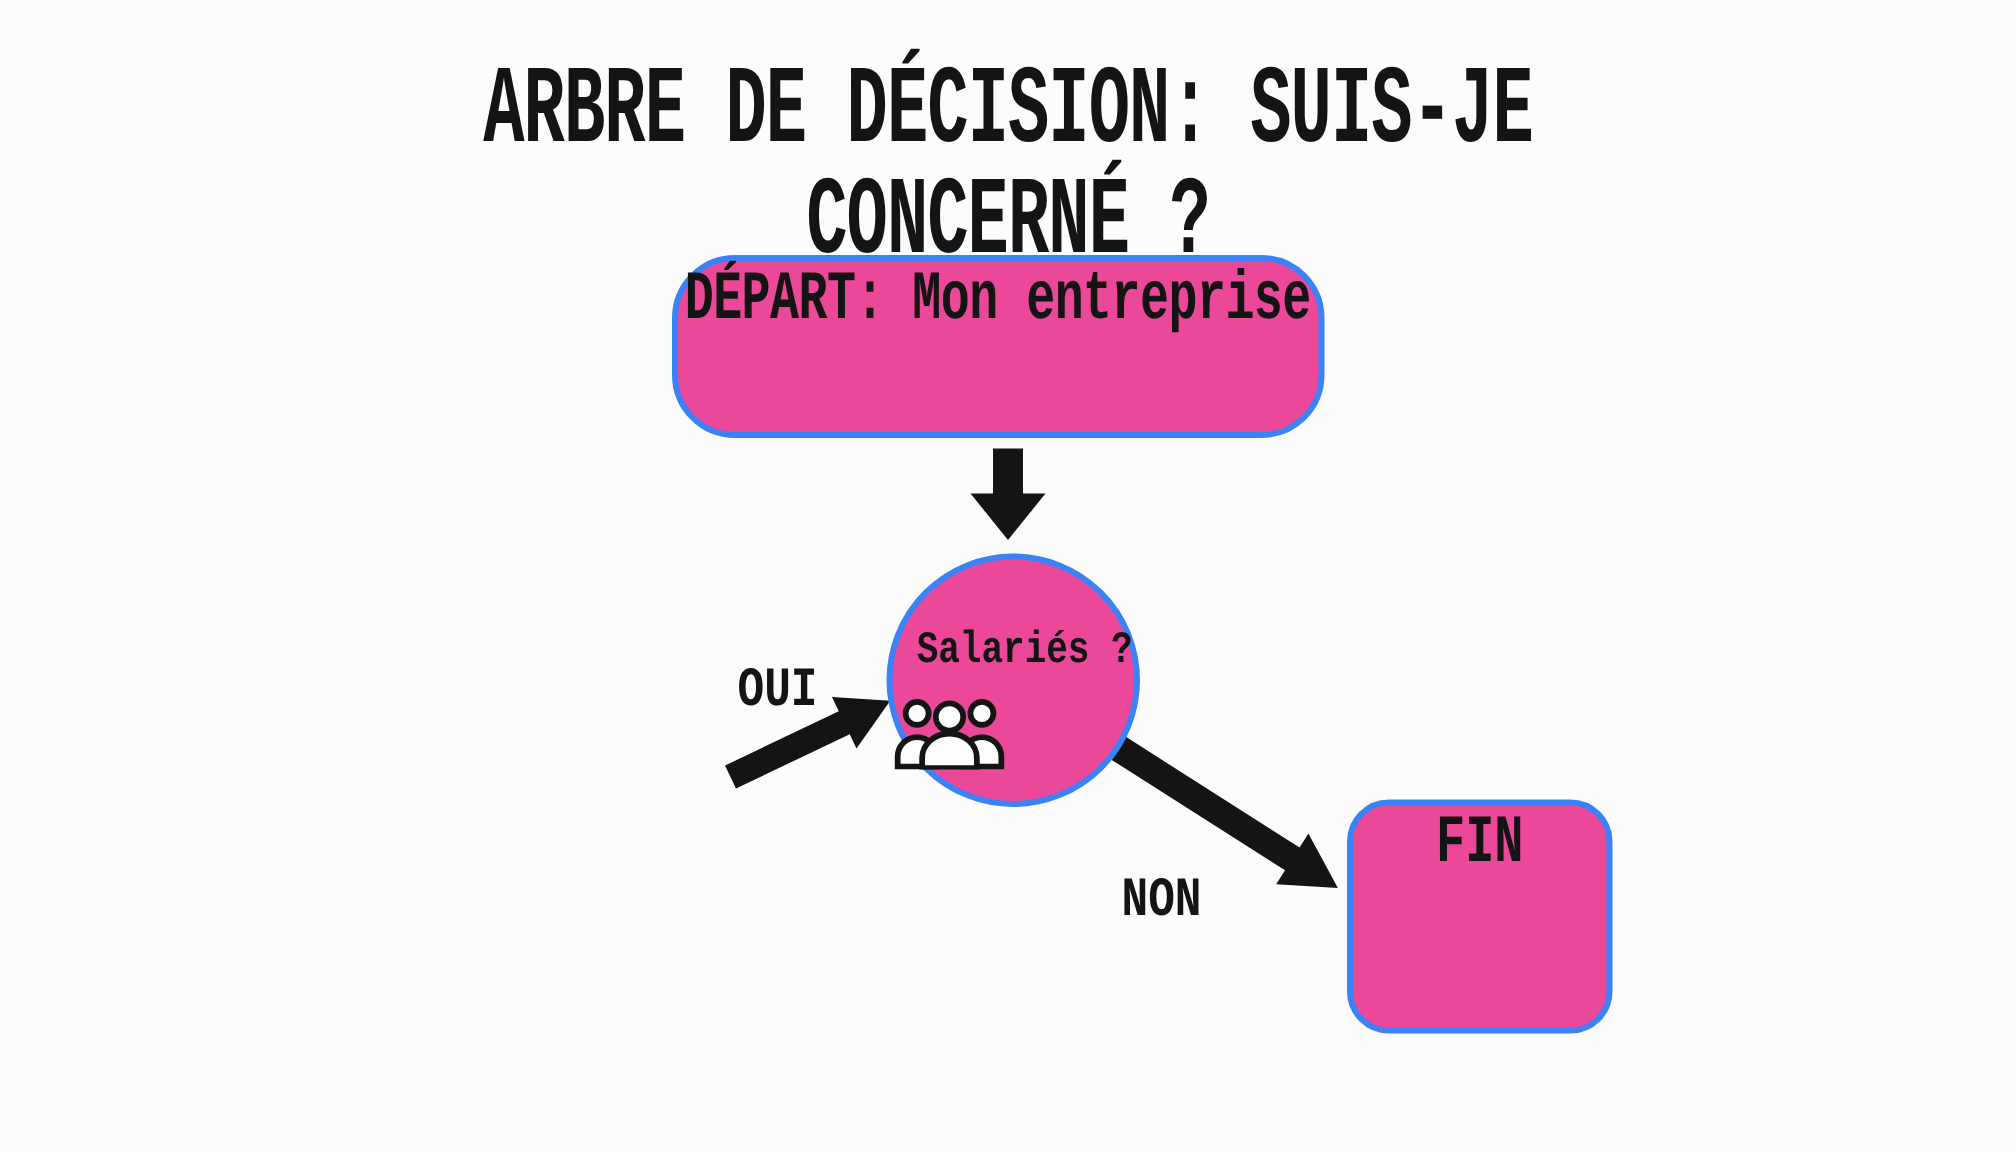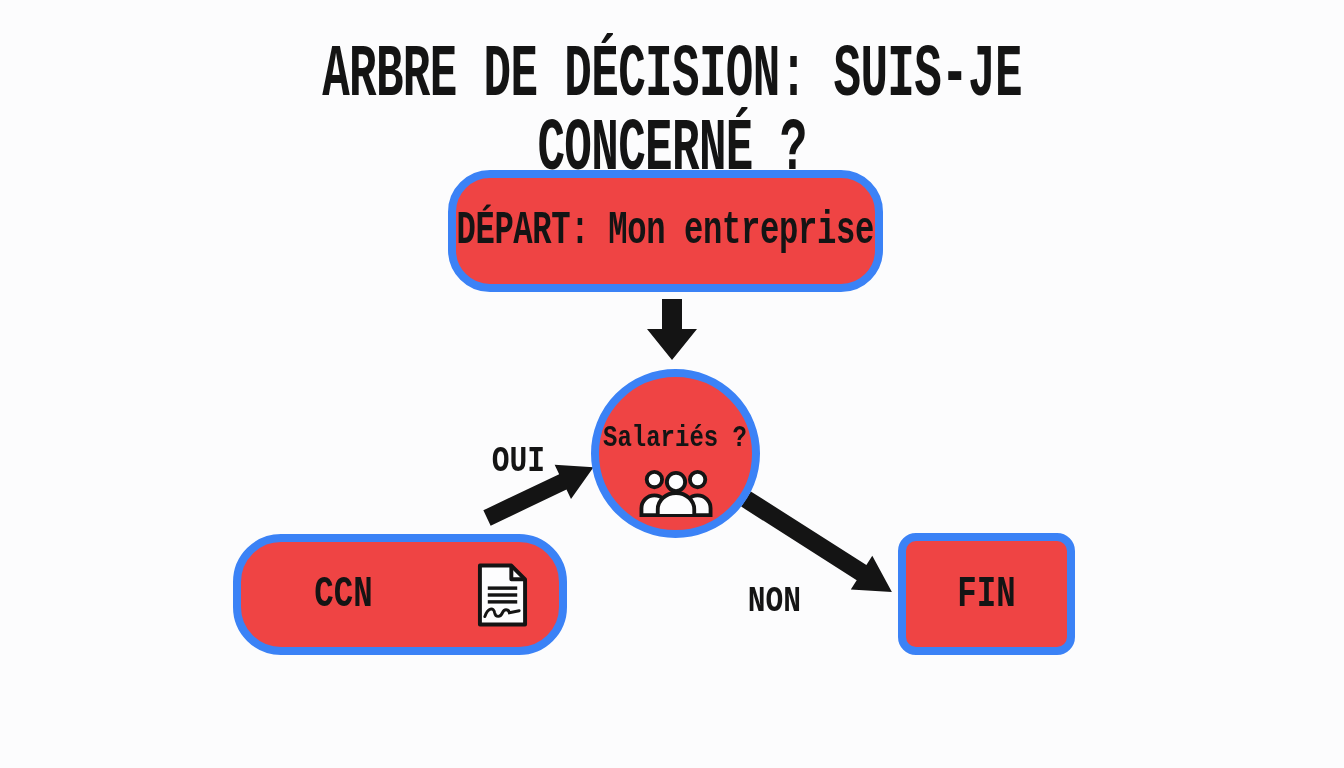--- a/index.html
+++ b/index.html
@@ -30,24 +30,23 @@
   .edges {
     position: absolute;
     inset: 0;
     width: 1344px;
     height: 768px;
   }
   .edges .ink { fill: #141414; }
 
   .node {
     position: absolute;
-    border: 8px solid #3b82f6;
-    background: #ef4444;
+    border: 4px solid #3b82f6;
+    background: #ec4899;
     display: flex;
-    align-items: center;
     justify-content: center;
   }
   .node-depart {
     left: 448px; top: 170px;
     width: 435px; height: 122px;
     border-radius: 42px;
   }
   .node-depart .node-label { font-size: 46px; transform: scaleX(0.70); letter-spacing: -0.5px; }
 
   .node-salaries {
@@ -65,22 +64,22 @@
     left: 233px; top: 534px;
     width: 334px; height: 121px;
     border-radius: 48px;
     justify-content: space-between;
     padding: 0 30px 0 62px;
   }
   .node-ccn .node-label { font-size: 45px; transform: scaleX(0.72); }
 
   .node-fin {
     left: 898px; top: 533px;
-    width: 177px; height: 122px;
-    border-radius: 18px;
+    width: 177px; height: 156px;
+    border-radius: 28px;
   }
   .node-fin .node-label { font-size: 45px; transform: scaleX(0.72); }
 
   .edge-label {
     position: absolute;
     width: 100px;
     text-align: center;
     font-size: 37px;
     font-weight: 700;
     line-height: 1;
@@ -134,31 +133,18 @@
   </div>
 
   <div class="edge-label edge-label-oui">
     <span class="cond">OUI</span>
   </div>
 
   <div class="edge-label edge-label-non">
     <span class="cond">NON</span>
   </div>
 
-  <div class="node node-ccn">
-    <span class="cond node-label">CCN</span>
-    <span class="icon">
-      <svg width="53" height="66" viewBox="0 0 54 66" fill="none">
-        <path d="M4 3 H36 L50 17 V63 H4 Z" fill="#fdfdfe" stroke="#141414" stroke-width="4" stroke-linejoin="round"></path>
-        <path d="M36 3 V17 H50" fill="none" stroke="#141414" stroke-width="4" stroke-linejoin="round"></path>
-        <line x1="12" y1="26" x2="42" y2="26" stroke="#141414" stroke-width="3.5"></line>
-        <line x1="12" y1="33" x2="42" y2="33" stroke="#141414" stroke-width="3.5"></line>
-        <line x1="12" y1="40" x2="42" y2="40" stroke="#141414" stroke-width="3.5"></line>
-        <path d="M9 55 C12 46, 18 45, 19 51 C20 56, 25 56, 27 51 C28.5 47, 33 47, 34 51 L44 49" fill="none" stroke="#141414" stroke-width="3" stroke-linecap="round"></path>
-      </svg>
-    </span>
-  </div>
 
   <div class="node node-fin">
     <span class="cond node-label">FIN</span>
   </div>
 
 </div>
 
 </body></html>

